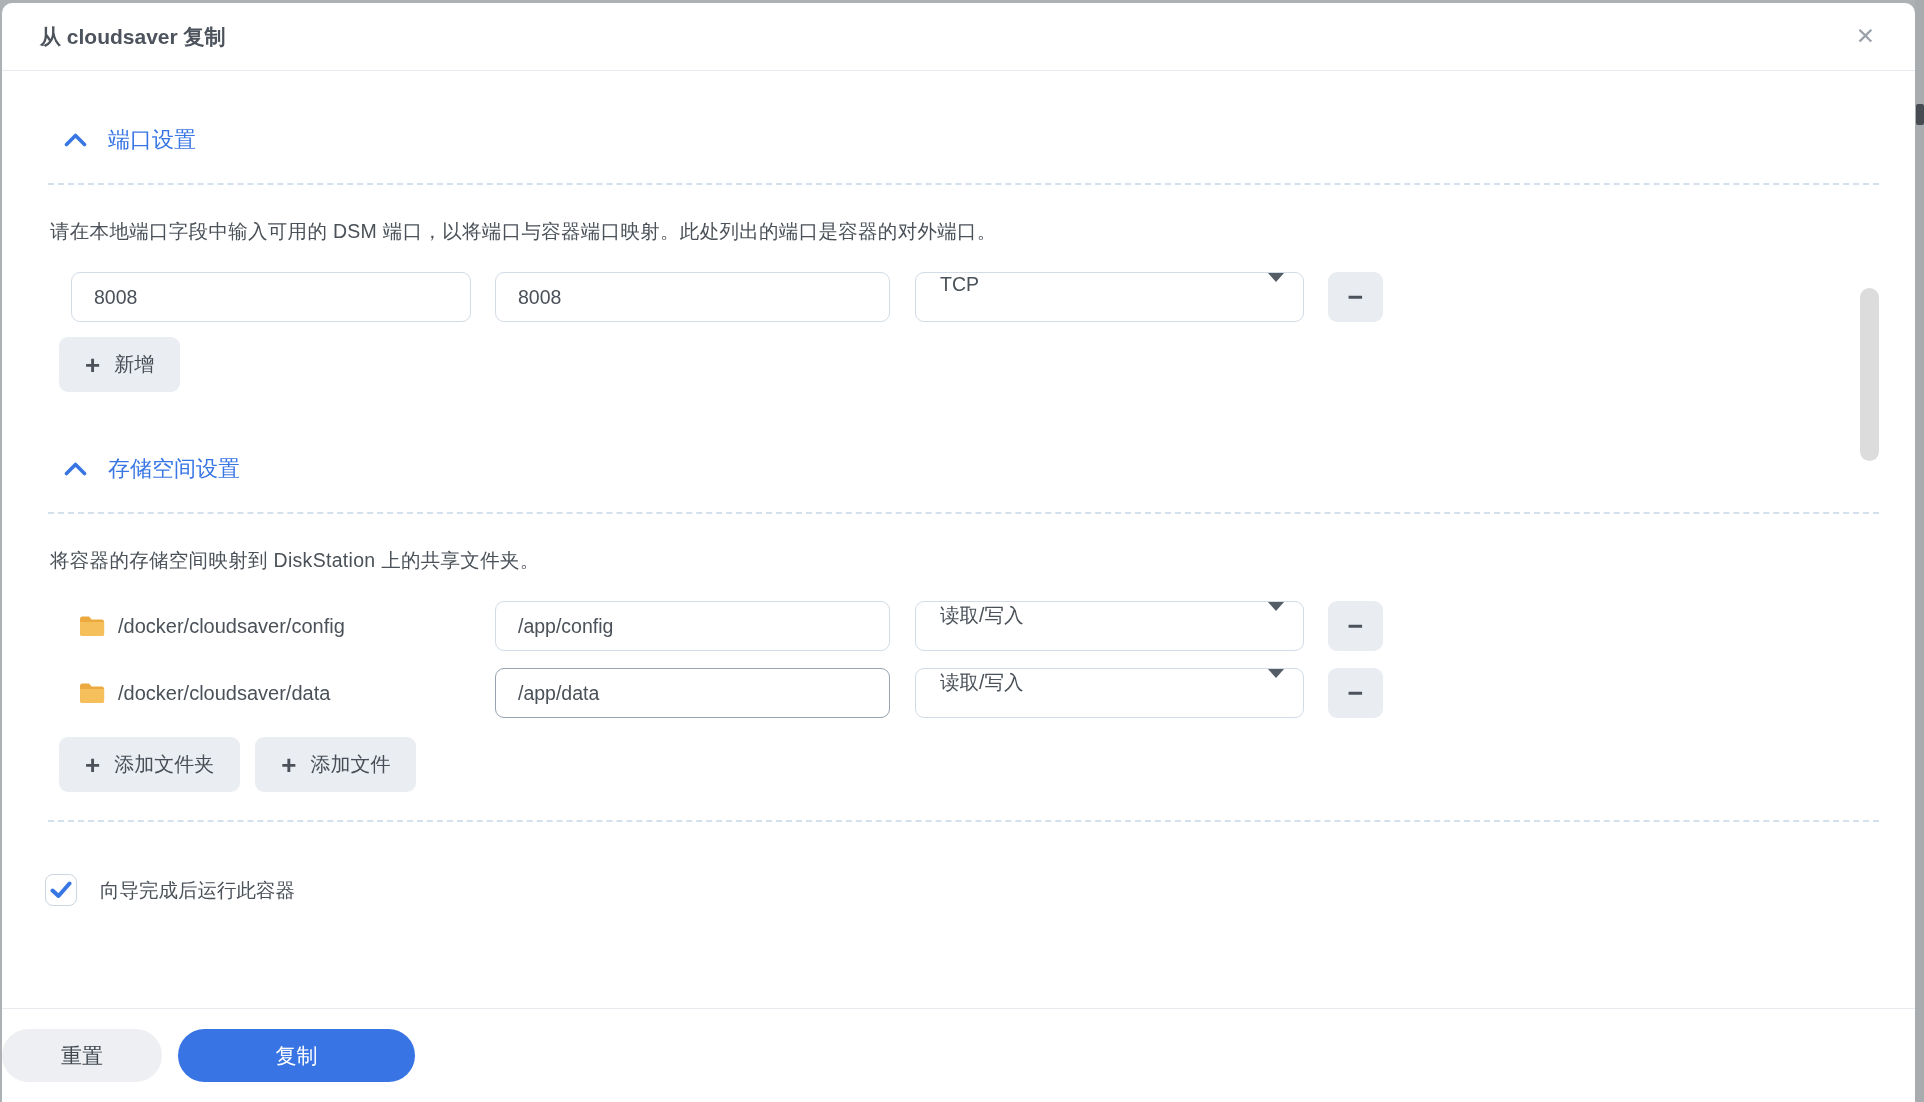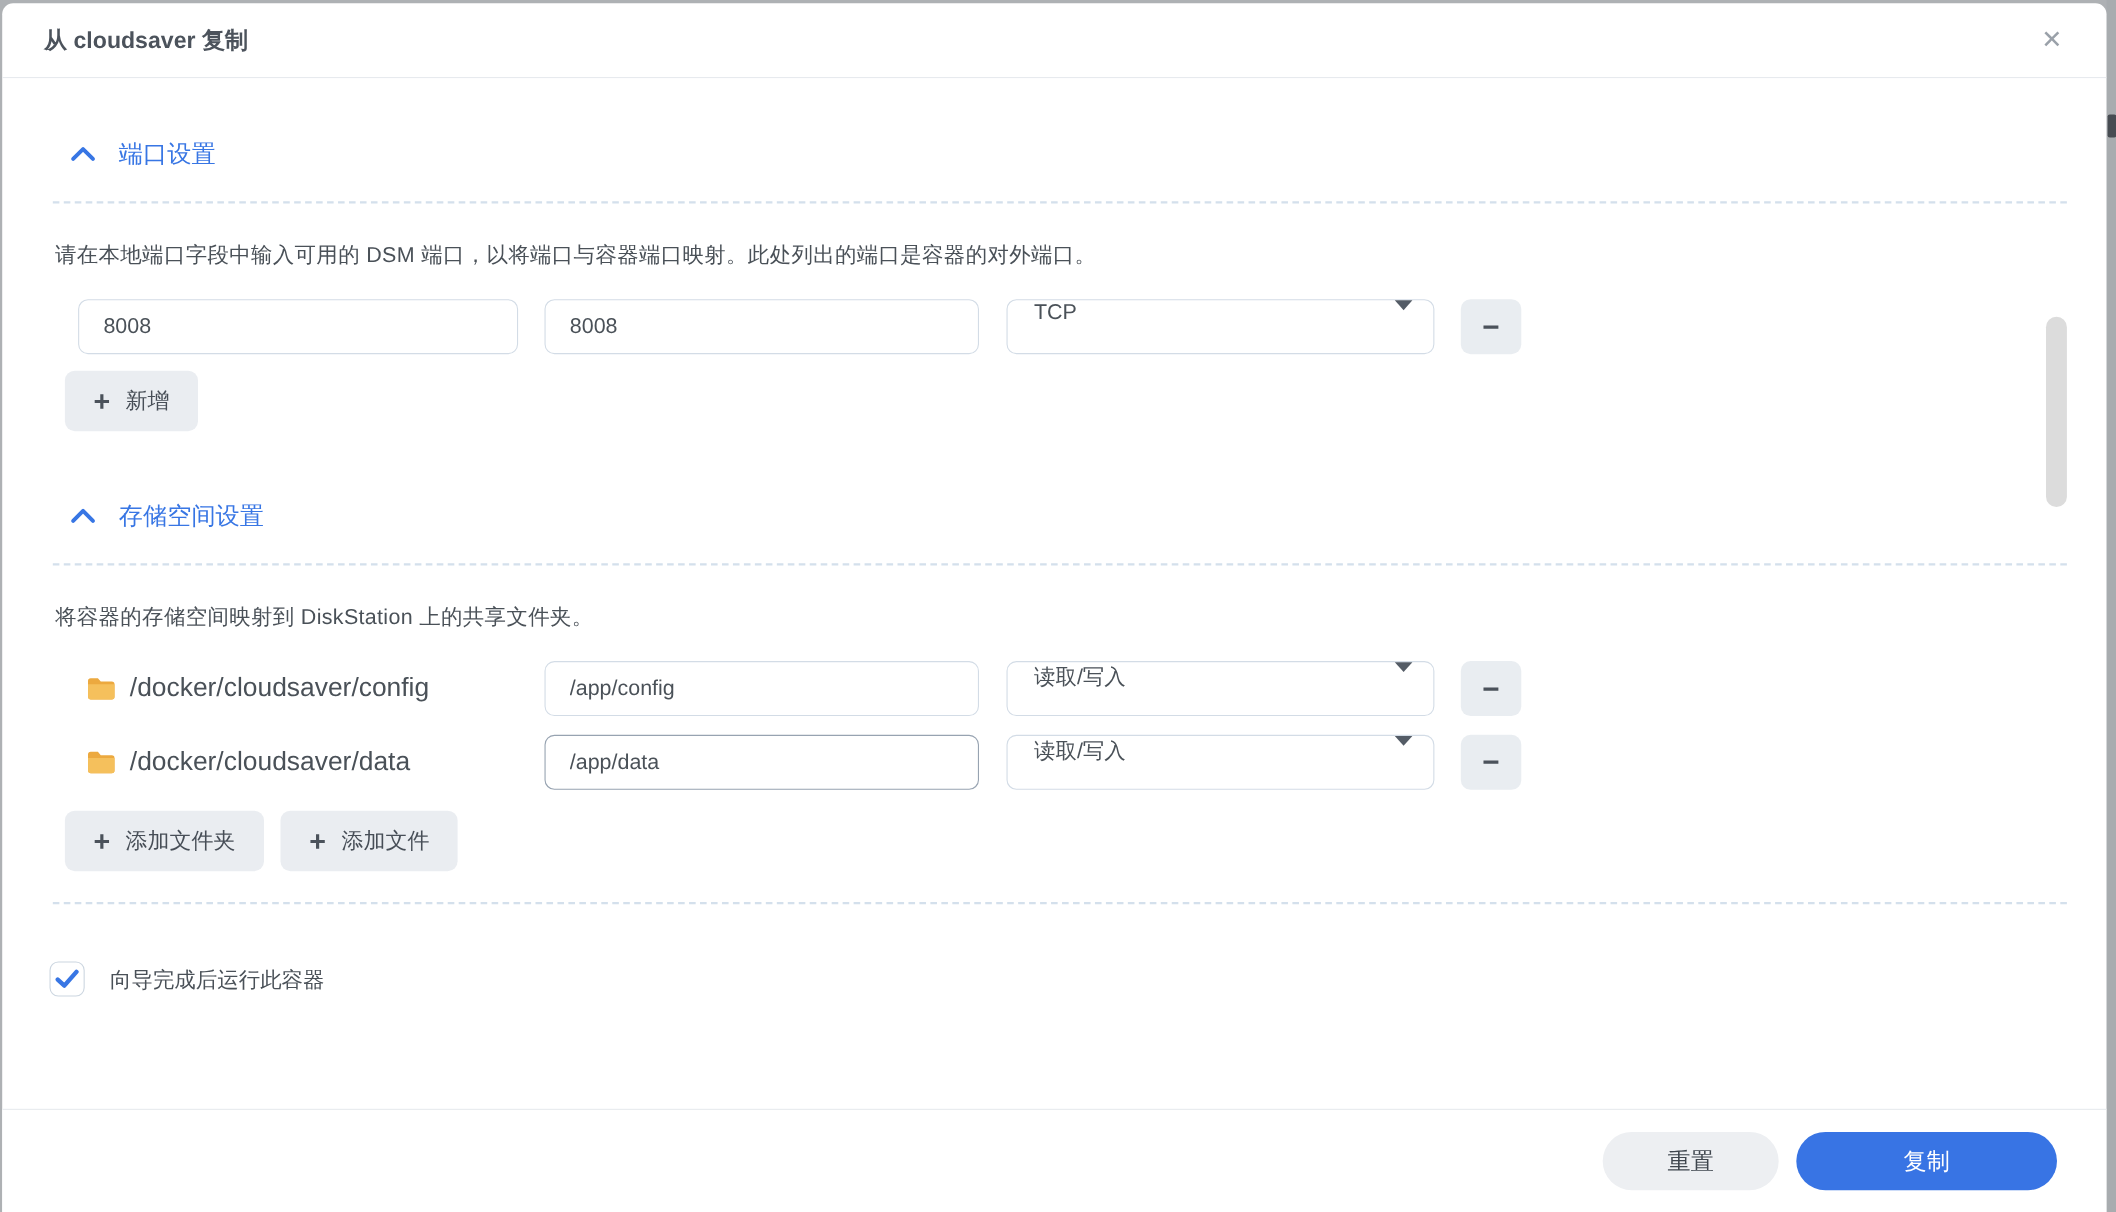--- a/index.html
+++ b/index.html
@@ -97,21 +97,21 @@
     height: 55px; border: none; border-radius: 9px;
     background: #eaedf1; color: #474e57; font-size: 20px;
     display: inline-flex; align-items: center; gap: 14px;
     padding: 0 26px; cursor: pointer;
     font-family: "Liberation Sans", "DejaVu Sans", sans-serif;
   }
   .plus-glyph { font-size: 26px; font-weight: 700; color: #4b525b; line-height: 1; }
   
   .host-cell {
     display: flex; align-items: center; gap: 13px; padding-left: 8px;
-    font-size: 24px; color: #4a5158;
+    font-size: 20px; color: #4a5158;
   }
   .folder-icon { flex: 0 0 auto; display: flex; }
   .row-gap-sm { margin-top: 17px; }
   .btn-row-storage { margin-top: 19px; }
   
   .checkbox-row {
     margin-top: 52px; margin-left: -3px;
     display: flex; align-items: center; gap: 23px;
   }
   .checkbox {
@@ -119,22 +119,22 @@
     background: #fff; cursor: pointer;
     display: flex; align-items: center; justify-content: center;
   }
   .checkbox .check-glyph { display: none; }
   .checkbox[data-checked="true"] .check-glyph { display: flex; }
   .checkbox-label { font-size: 19.5px; color: #4a5158; }
   
   .dialog-footer {
     position: absolute; left: 0; right: 0; bottom: 0; height: 94px;
     background: #fff; border-top: 1px solid #e7eaee;
-    display: flex; align-items: center; justify-content: flex-end;
-    padding-right: 45px; gap: 16px;
+    display: flex; align-items: center; justify-content: flex-start;
+    padding-right: 27px; gap: 16px;
   }
   .footer-btn {
     height: 53px; border: none; border-radius: 27px;
     font-size: 21px; cursor: pointer;
     font-family: "Liberation Sans", "DejaVu Sans", sans-serif;
   }
   .btn-reset { width: 160px; background: #edeff2; color: #3f464e; }
   .btn-primary { width: 237px; background: #3874e4; color: #ffffff; }
   
   .dlg-scroll-thumb {

